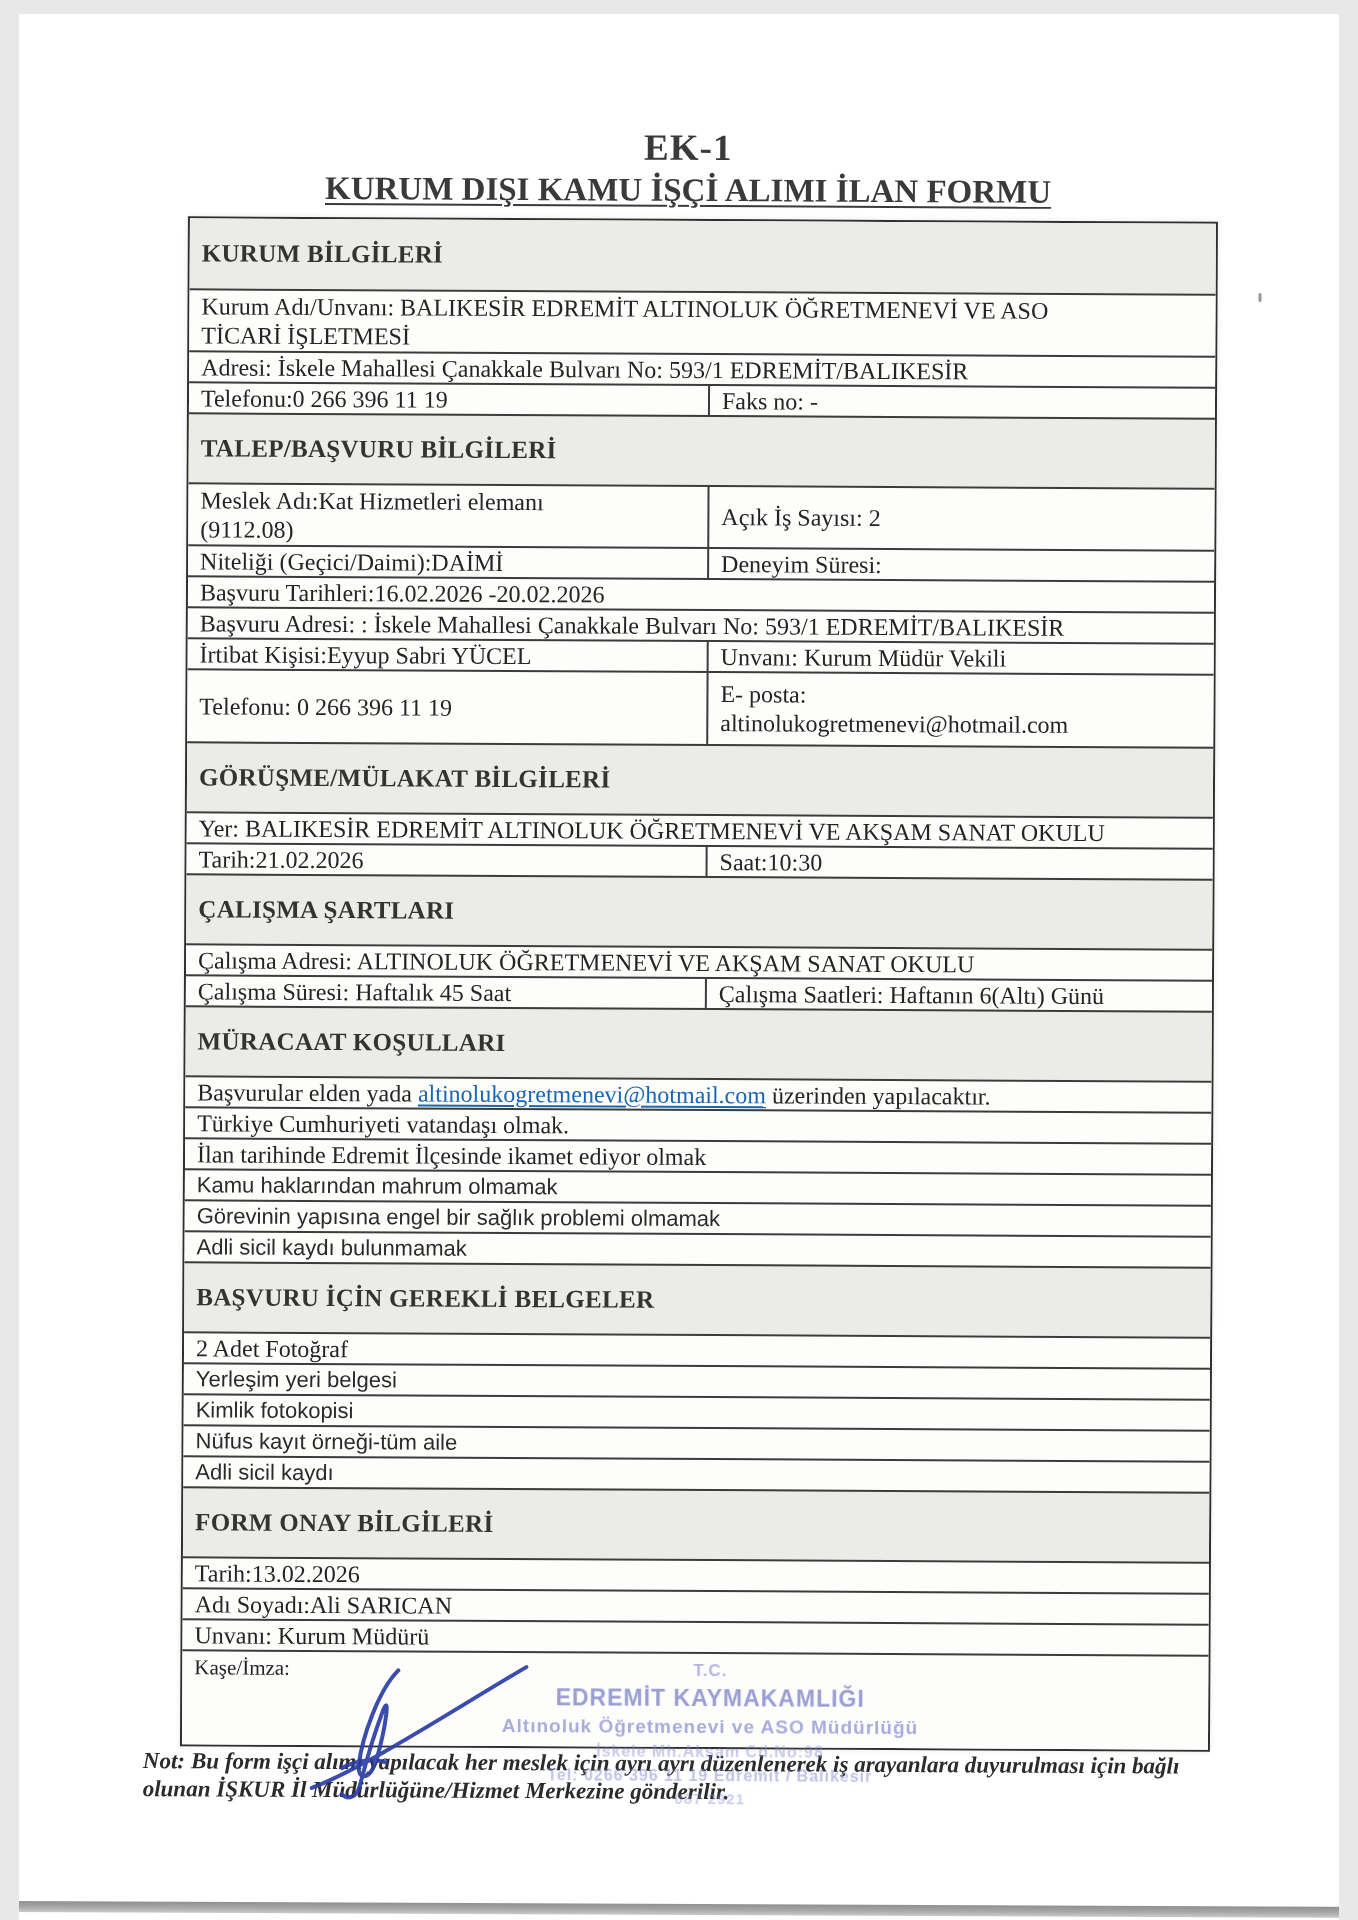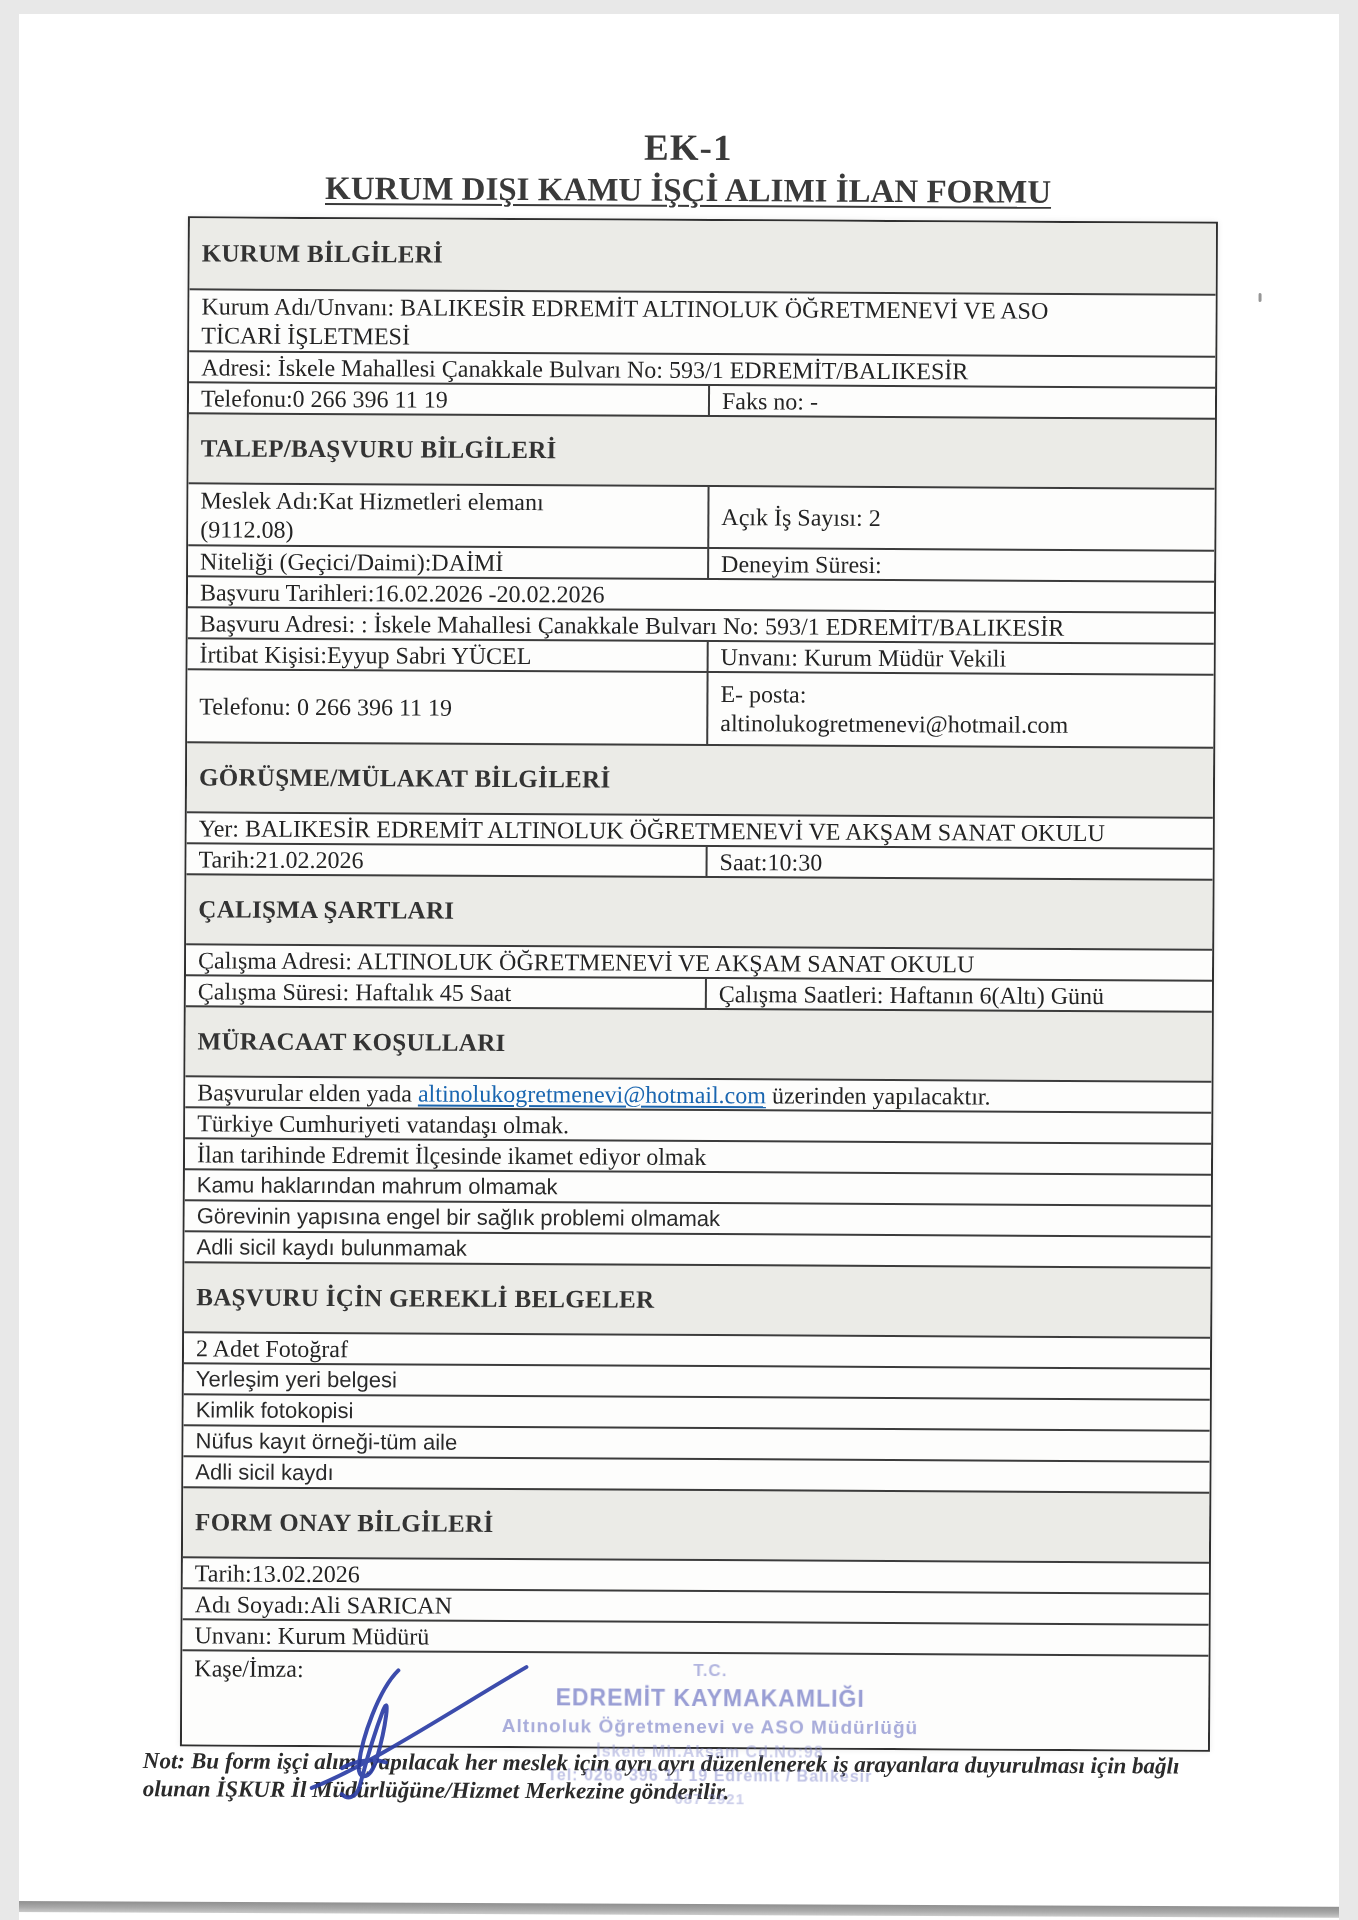--- a/index.html
+++ b/index.html
@@ -32,21 +32,21 @@
     font-weight:bold;font-size:25px;color:#333;
     padding-left:12px;letter-spacing:0.3px;
   }
   .row .cell{padding:1px 10px 0 12px;display:flex;flex-direction:column;justify-content:center;}
   .row .cell.left{width:521px;border-right:2px solid #3c3c3c;}
   .row .cell.right{flex:1;}
   .row .cell.full{width:100%;}
   .txt{font-size:24px;line-height:29px;color:#242424;}
   .row.sans .txt{font-family:"Liberation Sans","DejaVu Sans",sans-serif;font-size:22px;line-height:28px;color:#2a2a2a;}
   .lnk{color:var(--link,#1a66b0);text-decoration:underline;text-underline-offset:3px;}
-  .kase-label{position:absolute;top:4px;left:12px;font-size:24px;color:#242424;}
+  .kase-label{position:absolute;top:4px;left:12px;font-size:21px;color:#242424;}
   .signature{position:absolute;left:283px;top:1636px;width:240px;height:150px;z-index:4;overflow:visible;}
   .stamp{
     position:absolute;left:455px;top:1645px;width:480px;z-index:3;
     text-align:center;font-family:"Liberation Sans","DejaVu Sans",sans-serif;
     font-weight:bold;color:var(--stamp,#8086cb);pointer-events:none;
     filter:blur(0.4px);
   }
   .stamp div{letter-spacing:1px;}
   .note{
     position:absolute;left:128px;top:1736px;width:1270px;z-index:2;

